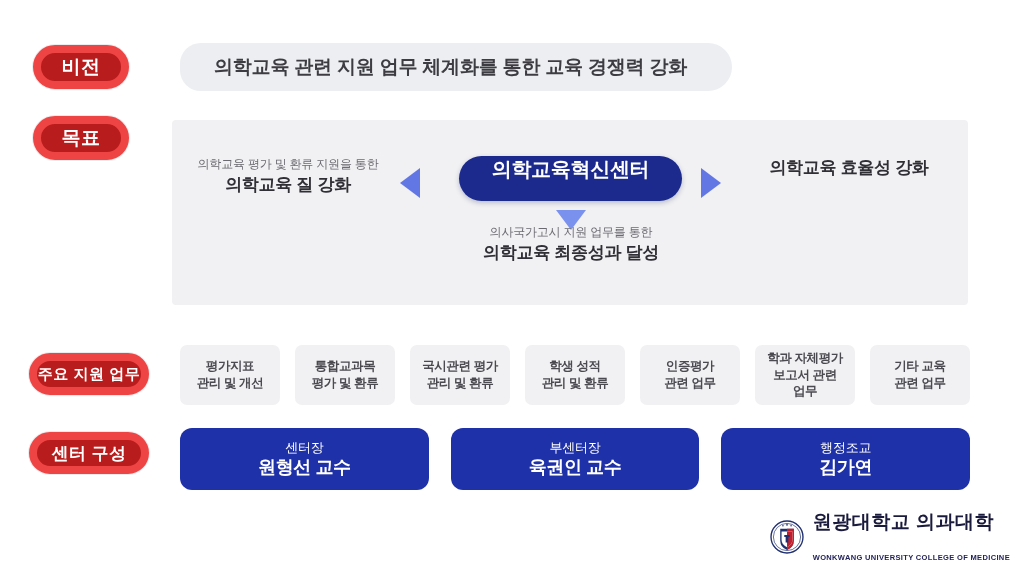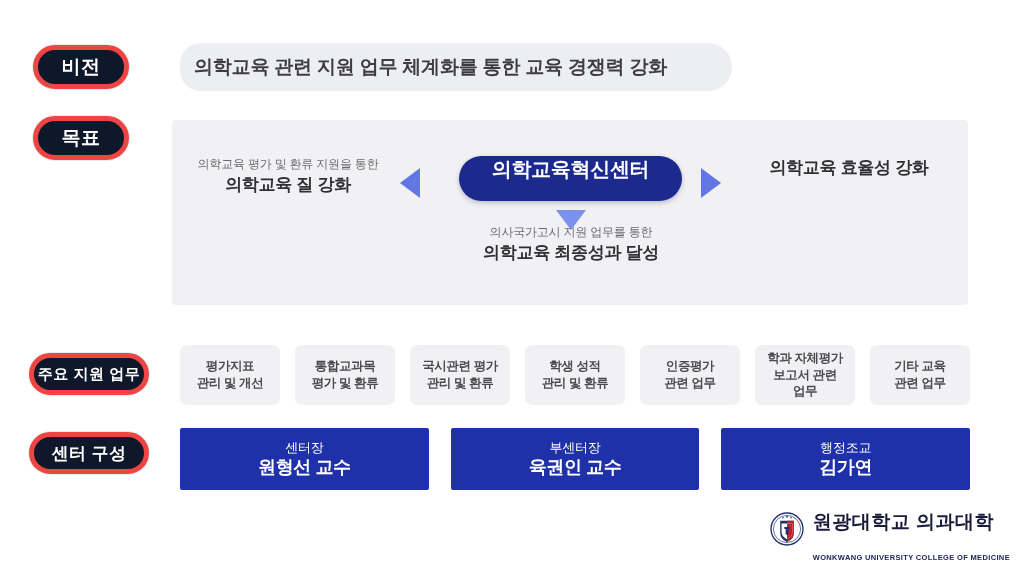--- a/index.html
+++ b/index.html
@@ -15,24 +15,24 @@
     font-family: "Liberation Sans", "DejaVu Sans", sans-serif;
     color: #3a3a3a;
   }
 
   
   .pill {
     position: absolute;
     display: flex;
     align-items: center;
     justify-content: center;
-    background: #0f172a;
+    background: #b91c1c;
     color: #ffffff;
     border-radius: 999px;
-    border: 5px solid #ef4444;
+    border: 8px solid #ef4444;
     box-shadow: 0 0 0 1px #ececee;
     font-weight: bold;
     letter-spacing: .5px;
     box-sizing: border-box;
   }
   #pill-vision { left: 33px;  top: 45px;  width: 96px;  height: 44px; font-size: 19px; }
   #pill-goal   { left: 33px;  top: 116px; width: 96px;  height: 44px; font-size: 19px; }
   #pill-tasks  { left: 29px;  top: 353px; width: 120px; height: 42px; font-size: 15px; }
   #pill-staff  { left: 29px;  top: 432px; width: 120px; height: 42px; font-size: 17px; }
 
@@ -54,21 +54,21 @@
     right: -7px;
     top: 17px;
     width: 14px;
     height: 14px;
     background: #eceef1;
     border-radius: 2px 6px 2px 2px;
     transform: rotate(45deg);
     z-index: -1;
   }
   #vision-text {
-    padding-left: 14px;
+    padding-left: 34px;
     font-size: 19px;
     font-weight: bold;
     color: #3c3c42;
     letter-spacing: -.2px;
   }
 
   
   #goal-panel {
     position: absolute;
     left: 172px;
@@ -176,37 +176,38 @@
     left: 180px;
     top: 428px;
     width: 790px;
     display: flex;
     gap: 22px;
   }
   .staff-box {
     flex: 1;
     height: 62px;
     background: #1f31a8;
-    border-radius: 2px;
+    border-radius: 12px;
     display: flex;
     flex-direction: column;
     align-items: center;
     justify-content: center;
     color: #ffffff;
     line-height: 1.25;
   }
   .staff-role { font-size: 13px; font-weight: normal; letter-spacing: -.2px; }
   .staff-name { font-size: 18px; font-weight: bold; letter-spacing: -.4px; }
 
   
   #logo {
     position: absolute;
     right: 14px;
     bottom: 14px;
     display: flex;
+    align-items: center;
     gap: 9px;
   }
   #logo-emblem { width: 34px; height: 34px; flex: none; }
   .logo-ko {
     font-size: 19px;
     font-weight: bold;
     color: #1a1a3c;
     letter-spacing: .5px;
     line-height: 1.1;
   }

